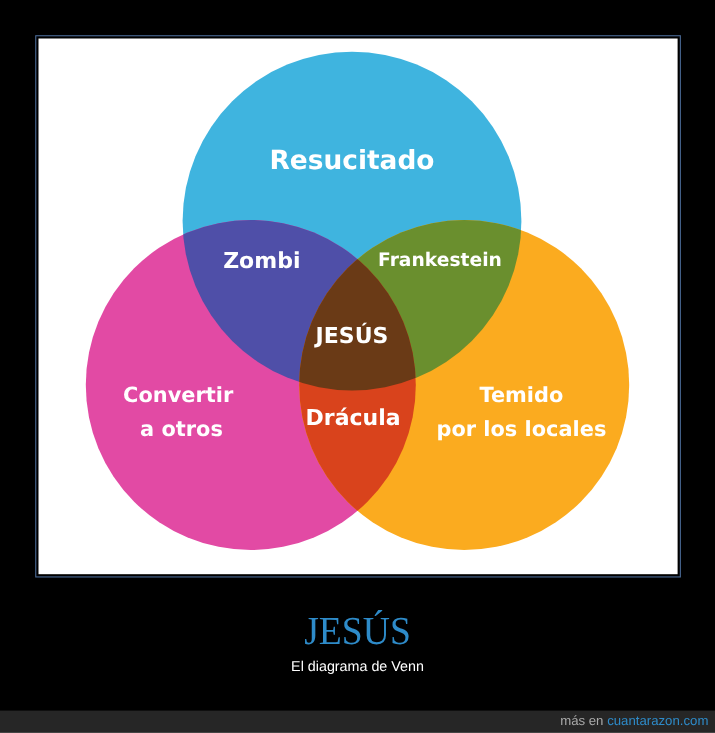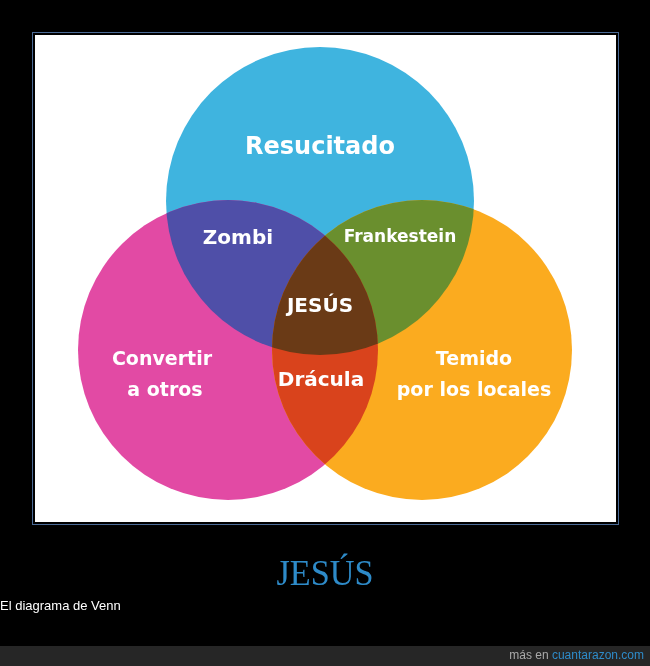--- a/index.html
+++ b/index.html
@@ -2,21 +2,21 @@
 <html><head>
 <meta charset="utf-8">
 <style>
   html, body { margin:0; padding:0; }
   body { width:650px; height:666px; background:#000; position:relative; overflow:hidden; font-family:"DejaVu Sans", sans-serif; }
   .frame { position:absolute; left:32px; top:32px; width:583px; height:489px; border:1px solid #4a6a96; background:#000; padding:1px; }
   .frame-inner { position:absolute; left:2px; top:2px; width:581px; height:487px; background:#fff; }
   svg.venn { position:absolute; left:0; top:0; }
   .lbl { font-family:"DejaVu Sans", sans-serif; font-weight:bold; fill:#fff; text-anchor:middle; }
   .caption-title { position:absolute; top:552px; left:0; width:650px; text-align:center; font-family:"Liberation Serif", "DejaVu Serif", serif; font-size:36px; color:#2e8bc9; letter-spacing:0px; transform:scaleX(0.95); }
-  .caption-sub { position:absolute; top:598px; left:0; width:650px; font-family:"Liberation Sans", sans-serif; font-size:13px; color:#fff; }
+  .caption-sub { position:absolute; top:598px; left:0; width:650px; text-align:center; font-family:"Liberation Sans", sans-serif; font-size:13px; color:#fff; }
   .footer { position:absolute; left:0; top:646px; width:650px; height:31px; background:#262626; }
   .footer-text { position:absolute; right:6px; top:2px; font-family:"Liberation Sans", sans-serif; font-size:12px; color:#aaa; }
   .footer-link { color:#2e8bc9; text-decoration:none; }
 </style>
 </head>
 <body>
 
 <div class="frame">
   <div class="frame-inner"></div>
 </div>

